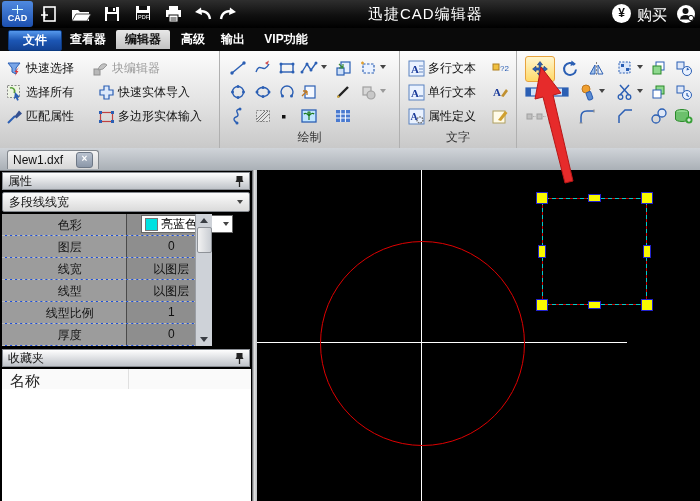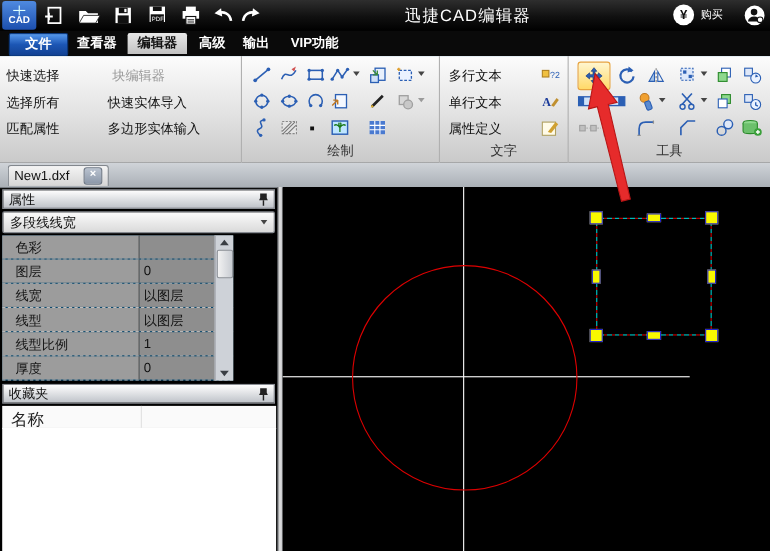--- a/index.html
+++ b/index.html
@@ -13,41 +13,41 @@
   .logo{position:absolute;left:2px;top:1px;width:31px;height:26px;border-radius:3px;
         background:linear-gradient(#4f8ae0,#1c4fae);display:flex;flex-direction:column;
         align-items:center;justify-content:center;color:#fff;font-size:9px;font-weight:bold;line-height:9px;}
   .logo .cross{width:13px;height:9px;position:relative;}
   .logo .cross:before{content:"";position:absolute;left:6px;top:0;width:1px;height:9px;background:#dff;}
   .logo .cross:after{content:"";position:absolute;left:1px;top:4px;width:11px;height:1px;background:#dff;}
   .tb-btn{position:absolute;top:3px;width:24px;height:22px;display:flex;align-items:center;justify-content:center;}
   .tb-title{position:absolute;left:368px;top:5px;color:#fff;font-size:15px;letter-spacing:1px;}
   .yen-circle{position:absolute;left:612px;top:4px;width:19px;height:19px;border-radius:50%;
               background:#fff;color:#111;font-size:12px;font-weight:bold;text-align:center;line-height:19px;}
-  .buy-label{position:absolute;left:637px;top:6px;color:#fff;font-size:10px;}
+  .buy-label{position:absolute;left:637px;top:6px;color:#fff;font-size:15px;}
   .user-btn{position:absolute;left:676px;top:4px;width:20px;height:20px;}
 
   
   .menubar{position:absolute;left:0;top:28px;width:700px;height:23px;background:#0a0a0a;border-bottom:2px solid #0369a1;}
   .menu-item{position:absolute;top:2px;height:19px;line-height:19px;color:#fff;font-size:12px;
              font-weight:bold;text-align:center;}
   .mi-file{left:8px;width:52px;background:linear-gradient(#5598ec,#1c56b4 50%,#134294);border-radius:2px;border:1px solid #0c3a80;}
   .mi-viewer{left:66px;width:44px;}
   .mi-editor{left:116px;width:54px;background:linear-gradient(#e8e8e8,#c2c2c2);color:#111;border-radius:2px 2px 0 0;}
   .mi-adv{left:176px;width:34px;}
   .mi-out{left:216px;width:34px;}
   .mi-vip{left:258px;width:56px;}
 
   
   .ribbon{position:absolute;left:0;top:51px;width:700px;height:97px;
           background:linear-gradient(#fcfcfc,#e2e2e2 55%,#c9c9c9);border-bottom:1px solid #8a8a8a;}
   .rgroup{position:absolute;top:0;height:97px;border-right:1px solid #b0b0b0;}
   .g1{left:0;width:219px;} .g2{left:220px;width:179px;} .g3{left:400px;width:116px;} .g4{left:517px;width:183px;}
   .g-label{position:absolute;bottom:2px;left:0;width:100%;text-align:center;font-size:12px;color:#333;}
-  .lbtn{position:absolute;display:flex;align-items:center;gap:3px;height:20px;font-size:12px;color:#111;white-space:nowrap;flex-direction:column;}
+  .lbtn{position:absolute;display:flex;align-items:center;gap:3px;height:20px;font-size:12px;color:#111;white-space:nowrap;}
   .lbtn.dis{color:#9a9a9a;}
   .ib{position:absolute;width:20px;height:20px;display:flex;align-items:center;justify-content:center;}
   .dd{position:absolute;width:0;height:0;border-left:3.5px solid transparent;border-right:3.5px solid transparent;
       border-top:4px solid #444;}
   .movebtn{position:absolute;left:8px;top:5px;width:28px;height:24px;border:1px solid #e8a33d;border-radius:3px;
            background:linear-gradient(#fff6cf,#ffd968);display:flex;align-items:center;justify-content:center;}
 
   
   .tabbar{position:absolute;left:0;top:148px;width:700px;height:22px;
           background:linear-gradient(#d0d4d9,#aab0b6);border-bottom:1px solid #777c82;}
@@ -60,21 +60,21 @@
 
   
   .p-header{position:absolute;left:2px;width:248px;height:18px;box-sizing:border-box;
             background:linear-gradient(#fefefe,#bfc3c9);border:1px solid #8a8e94;
             display:flex;align-items:center;padding:0 5px;font-size:12px;color:#111;}
   .pin{margin-left:auto;}
   .p-combo{position:absolute;left:2px;top:192px;width:248px;height:20px;box-sizing:border-box;
            background:linear-gradient(#fbfbfb,#dadada);border:1px solid #85898f;border-radius:2px;
            display:flex;align-items:center;padding:0 6px;font-size:12px;color:#111;}
   .p-combo .dd{position:static;margin-left:auto;}
-  .p-grid{position:absolute;left:2px;top:214px;width:210px;height:132px;background:#0c4a6e;}
+  .p-grid{position:absolute;left:2px;top:214px;width:210px;height:132px;background:#1d4ed8;text-align:center;}
   .p-row{position:relative;height:21px;border-bottom:1px dashed #bdbdbd;display:flex;box-sizing:content-box;}
   .p-lab{width:138px;box-sizing:border-box;background:#9c9c9c;border-right:1px solid #4a4a4a;
          font-size:12px;color:#151515;padding:3px 0 0 12px;}
   .p-val{width:95px;box-sizing:border-box;background:#8e8e8e;font-size:12px;color:#111;padding:3px 0 0 4px;}
   .color-dd{position:absolute;left:139px;top:1px;width:92px;height:18px;background:#fff;border:1px solid #666;
             display:flex;align-items:center;gap:3px;padding:0 3px;box-sizing:border-box;font-size:12px;}
   .swatch{width:11px;height:11px;background:#00E1E1;border:1px solid #777;}
   .color-dd .dd{position:static;margin-left:auto;}
   .p-scroll{position:absolute;right:0;top:0;width:16px;height:132px;background:#ced2d8;border-left:1px solid #9a9ea4;}
   .sc-up{position:absolute;top:4px;left:4px;width:0;height:0;border-left:4px solid transparent;border-right:4px solid transparent;border-bottom:5px solid #3a3e44;}
@@ -190,21 +190,21 @@
   <div class="ribbon">
 
     <div class="rgroup g1">
       <div class="lbtn" style="left:6px;top:7px">
         <svg width="17" height="17">
           <path d="M2 3 H14 L10 8 V14 L6 12 V8 Z" fill="#7aa6e8" stroke="#2b5fb4" stroke-width="1"></path>
           <path d="M13 7 l-2.5 4 h2 l-3.5 5 1.5-4 h-2 z" fill="#e03030"></path>
         </svg>
         <span>快速选择</span>
       </div>
-      <div class="lbtn dis" style="left:102px;top:7px">
+      <div class="lbtn dis" style="left:92px;top:7px">
         <svg width="17" height="17">
           <rect x="2" y="9" width="6" height="6" fill="#b8b8b8" stroke="#909090"></rect>
           <path d="M6 10 C8 3 13 3 15 5 L11 9 Z" fill="#c2c2c2" stroke="#9a9a9a"></path>
         </svg>
         <span>块编辑器</span>
       </div>
       <div class="lbtn" style="left:6px;top:31px">
         <svg width="17" height="17">
           <rect x="1.5" y="1.5" width="12" height="12" fill="#eef4e4" stroke="#8a8a8a" stroke-dasharray="2 1.5"></rect>
           <path d="M4 4 C7 3 10 6 8 9" fill="none" stroke="#58a038" stroke-width="1.6"></path>
@@ -517,21 +517,20 @@
         </svg>
       </div>
       <div class="ib" style="left:156px;top:55px">
         <svg width="19" height="18">
           <ellipse cx="8" cy="5" rx="6.5" ry="2.5" fill="#8ed88e" stroke="#2a8a2a"></ellipse>
           <path d="M1.5 5 V12 A6.5 2.5 0 0 0 14.5 12 V5" fill="#6cc06c" stroke="#2a8a2a"></path>
           <circle cx="15" cy="13" r="3.5" fill="#3aa03a"></circle>
           <path d="M13.2 13 h3.6 M15 11.2 v3.6" stroke="#fff" stroke-width="1.2"></path>
         </svg>
       </div>
-      <div class="g-label">工具</div>
     </div>
   </div>
 
   <div class="tabbar">
     <div class="tab">
       <span>New1.dxf</span>
       <span class="tab-close">×</span>
     </div>
   </div>
 
@@ -547,20 +546,25 @@
 
   <div class="p-combo">
     <span>多段线线宽</span>
     <span class="dd"></span>
   </div>
 
   <div class="p-grid">
     <div class="p-row">
       <div class="p-lab">色彩</div>
       <div class="p-val"></div>
+      <div class="color-dd">
+        <span class="swatch"></span>
+        <span>亮蓝色</span>
+        <span class="dd"></span>
+      </div>
     </div>
     <div class="p-row">
       <div class="p-lab">图层</div>
       <div class="p-val">0</div>
     </div>
     <div class="p-row">
       <div class="p-lab">线宽</div>
       <div class="p-val">以图层</div>
     </div>
     <div class="p-row">

